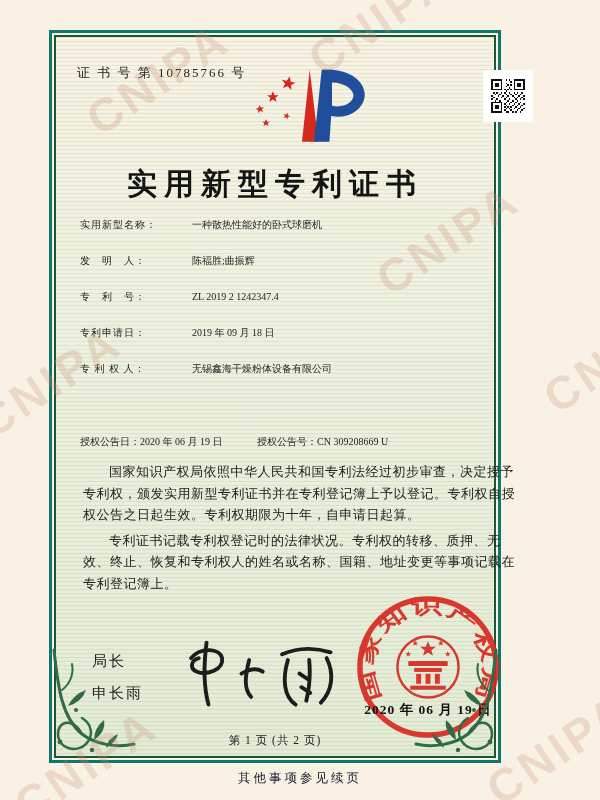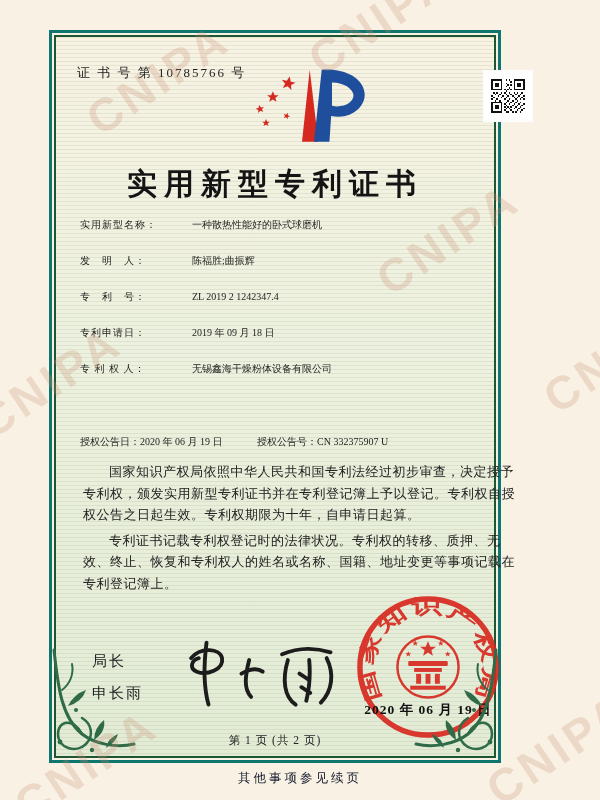--- a/index.html
+++ b/index.html
@@ -160,21 +160,21 @@
       <span class="flabel">专利申请日：</span><span class="fvalue">2019 年 09 月 18 日</span>
     </div>
     <div class="row" style="top:327px">
       <span class="flabel">专 利 权 人：</span><span class="fvalue">无锡鑫海干燥粉体设备有限公司</span>
     </div>
     <div class="row" style="top:400px">
       <span class="grant-pair">
         <span>授权公告日：</span><span>2020 年 06 月 19 日</span>
       </span>
       <span class="grant-pair second">
-        <span>授权公告号：</span><span>CN 332375907 U</span>
+        <span>授权公告号：</span><span>CN 309208669 U</span>
       </span>
     </div>
 
     <div class="paras">
       <p>国家知识产权局依照中华人民共和国专利法经过初步审查，决定授予专利权，颁发实用新型专利证书并在专利登记簿上予以登记。专利权自授权公告之日起生效。专利权期限为十年，自申请日起算。</p>
       <p>专利证书记载专利权登记时的法律状况。专利权的转移、质押、无效、终止、恢复和专利权人的姓名或名称、国籍、地址变更等事项记载在专利登记簿上。</p>
     </div>
 
     <div class="issuer">
       <div>局长</div>

